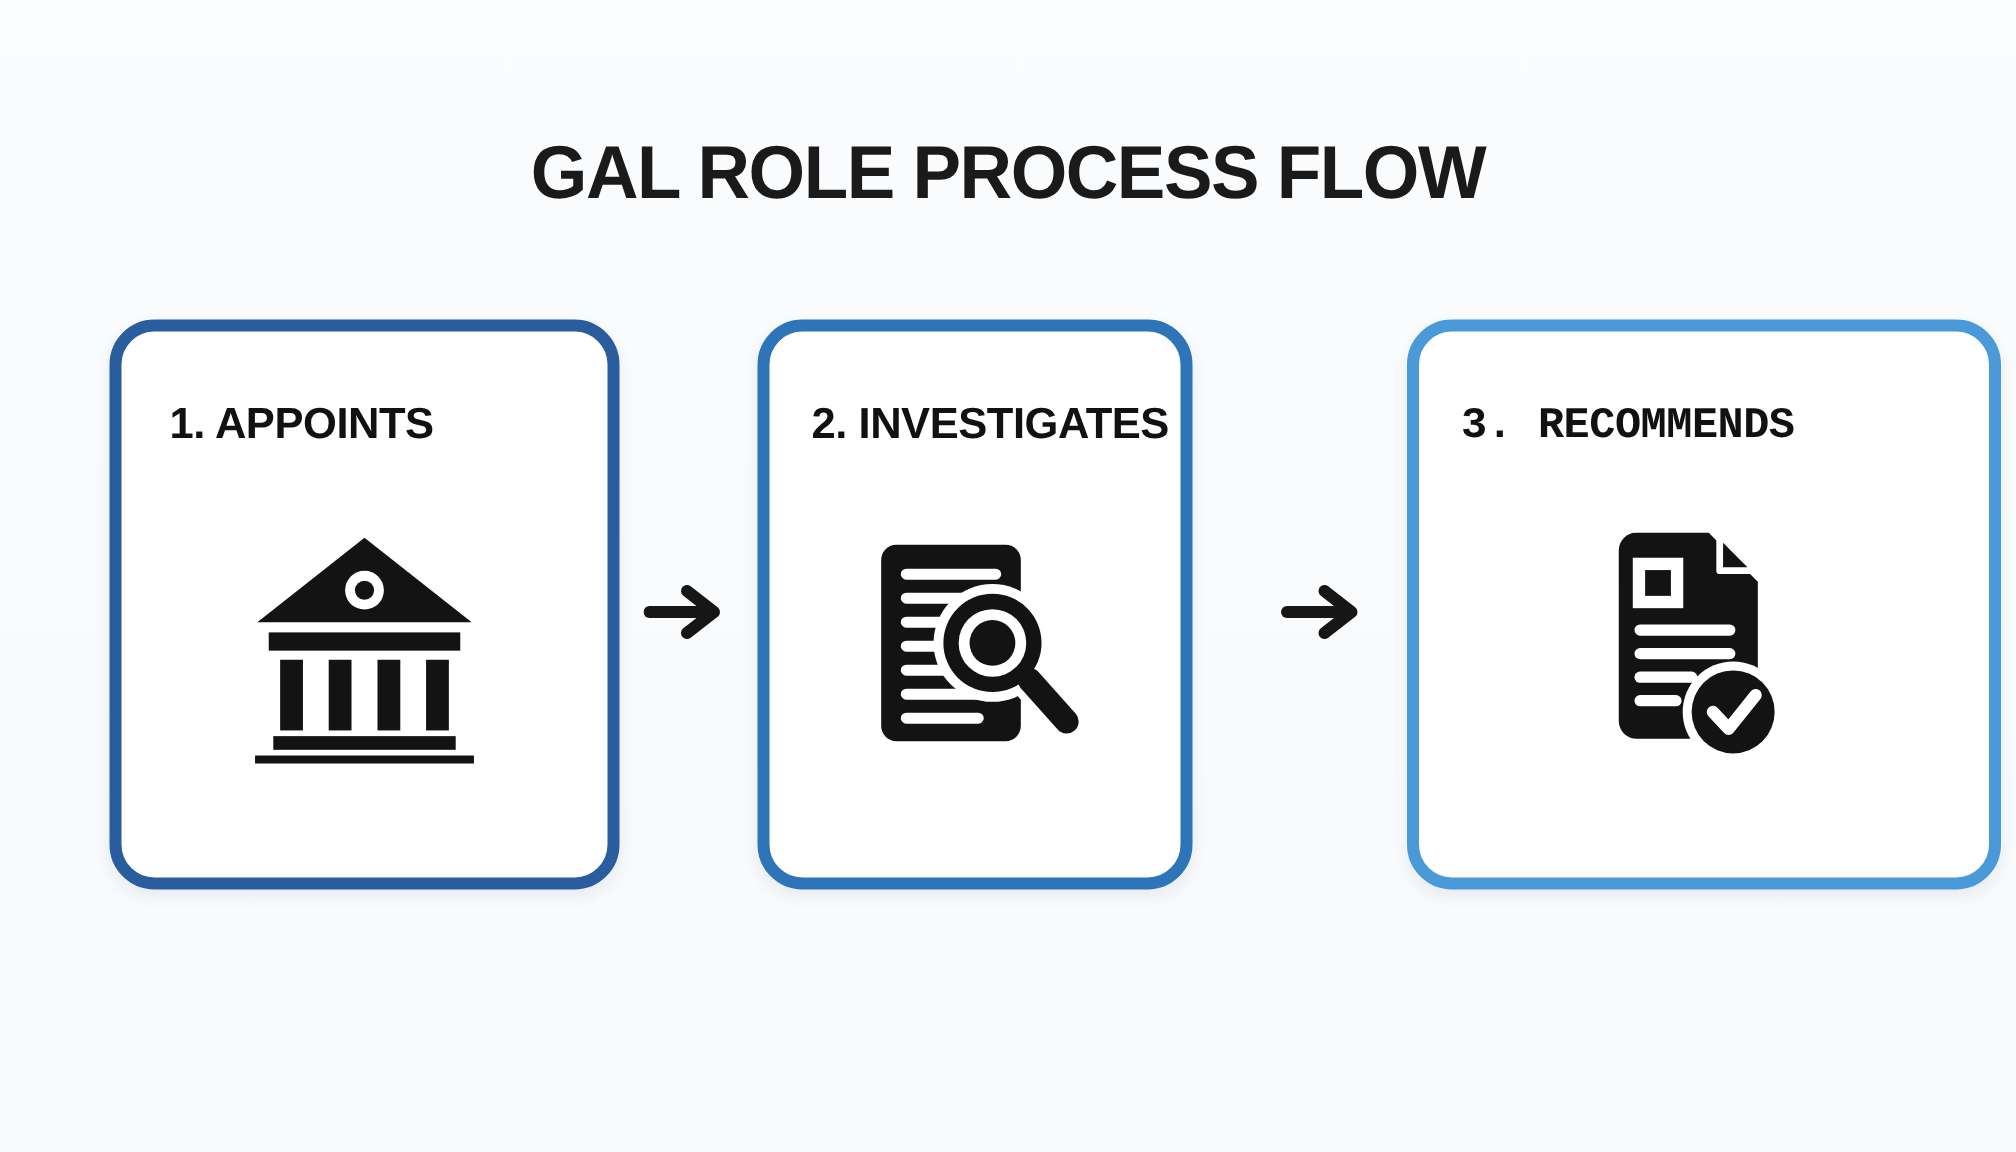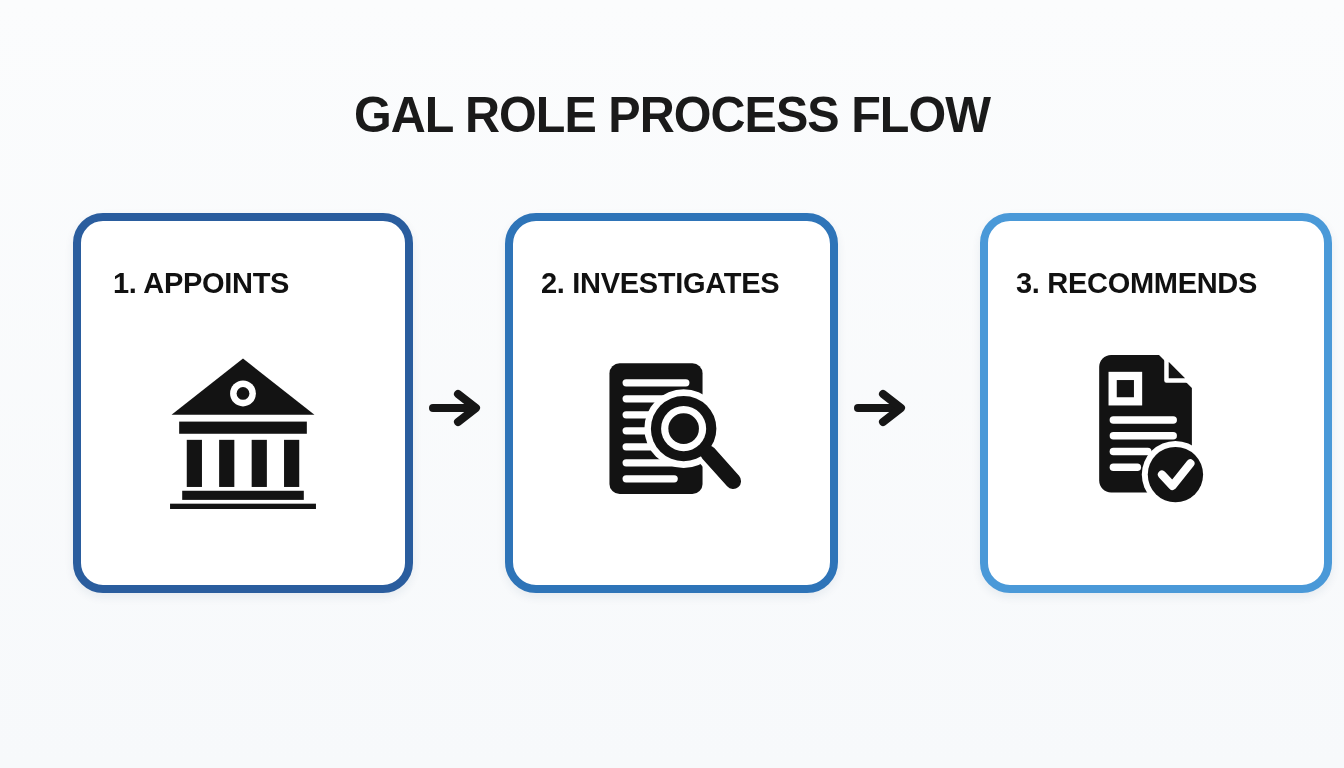--- a/index.html
+++ b/index.html
@@ -29,22 +29,22 @@
   .step-box {
     position: absolute;
     top: 213px;
     height: 380px;
     background: #ffffff;
     border: 8px solid #2e74b8; 
     border-radius: 30px;
     box-shadow: 0 4px 10px rgba(30, 60, 100, 0.08);
   }
   .step-box.step-1 { left: 73px;  width: 340px; }
-  .step-box.step-2 { left: 505px; width: 333px; border-radius: 31px; }
-  .step-box.step-3 { left: 980px; width: 352px; }
+  .step-box.step-2 { left: 505px; width: 290px; }
+  .step-box.step-3 { left: 938px; width: 396px; font-family: Liberation Mono, monospace; }
   .step-label {
     position: absolute;
     top: 46px;
     left: 28px;
     font-size: 29px;
     font-weight: 700;
     letter-spacing: -0.3px;
     color: #111111;
     white-space: nowrap;
   }

